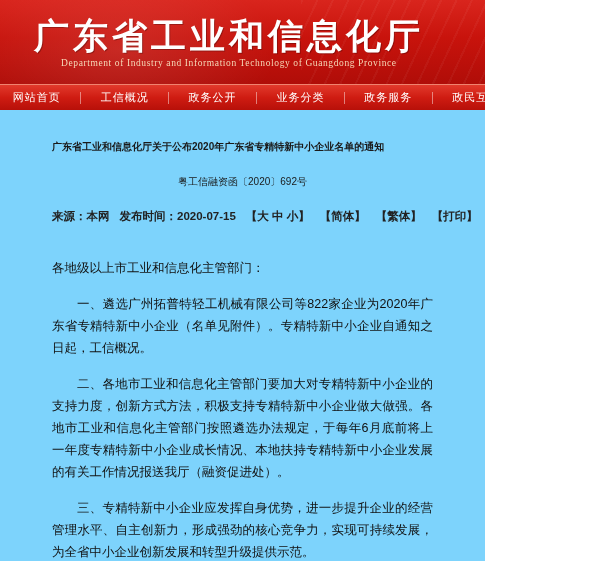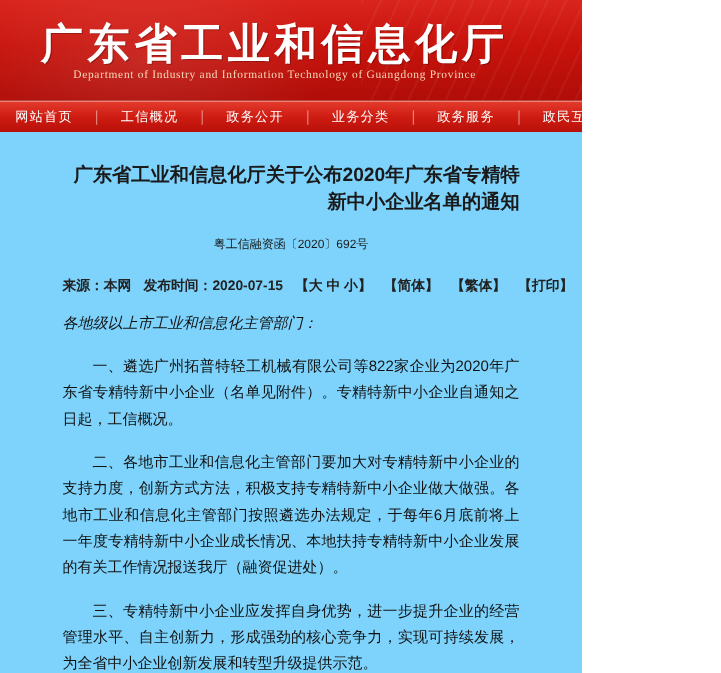--- a/index.html
+++ b/index.html
@@ -85,22 +85,22 @@
     height: 12px;
     background: rgba(255,255,255,0.45);
   }
 
   
   .doc {
     padding: 0 52px;
   }
   .doc-title {
     margin: 26px 0 0 0;
-    text-align: right;
-    font-size: 16px;
+    text-align: left;
+    font-size: 10px;
     font-weight: bold;
     color: #1a1a1a;
     line-height: 22px;
     font-family: "Liberation Sans", sans-serif;
   }
   .doc-docnum {
     margin-top: 17px;
     text-align: center;
     font-size: 10px;
     color: #1a1a1a;
@@ -123,21 +123,21 @@
   .meta-gap { display: inline-block; width: 10px; }
 
   .para {
     margin-top: 14px;
     font-size: 12.5px;
     line-height: 22px;
     color: #111;
     text-align: justify;
   }
   .para.indent { text-indent: 2em; }
-  .para.first { margin-top: 12px; font-style: italic; }
+  .para.first { margin-top: 33px; }
 </style>
 </head>
 <body>
 
 <div id="page">
 
   <div class="banner">
     <div class="banner-deco"></div>
     <div class="banner-title">广东省工业和信息化厅</div>
     <div class="banner-sub">Department of Industry and Information Technology of Guangdong Province</div>

